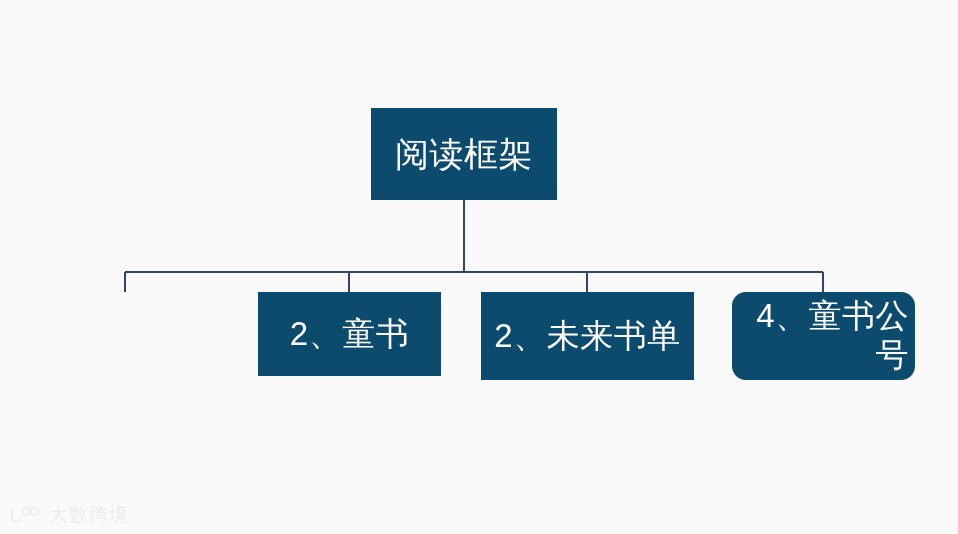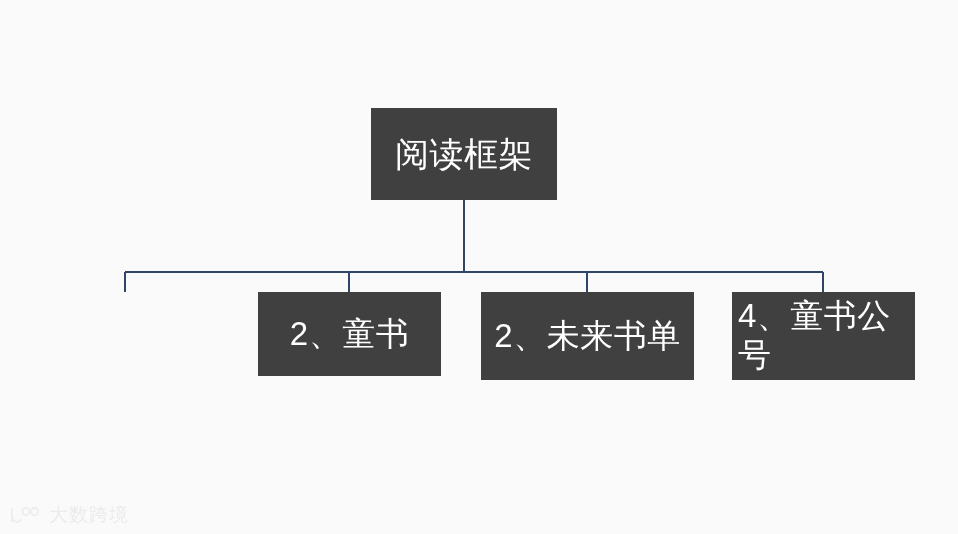--- a/index.html
+++ b/index.html
@@ -35,23 +35,23 @@
   }
 
   
   .node {
     position: absolute;
     z-index: 2;
     box-sizing: border-box;
     display: flex;
     align-items: center;
     justify-content: center;
-    text-align: left;
+    text-align: right;
     color: #ffffff;
-    background: #404040;
+    background: #0c4a6e;
     line-height: 1.18;
     padding: 2px 6px;
     overflow: hidden;
   }
 
   .node-label {
     display: block;
     white-space: pre-line;
     font-weight: 400;
     letter-spacing: 0.5px;
@@ -83,20 +83,21 @@
     left: 481px;
     top: 292px;
     width: 213px;
     height: 88px;
   }
   #node-child-4 {
     left: 732px;
     top: 292px;
     width: 183px;
     height: 88px;
+    border-radius: 14px;
   }
 
   .node-child .node-label {
     font-size: 33px;
   }
 
   
   #watermark {
     position: absolute;
     left: 8px;

